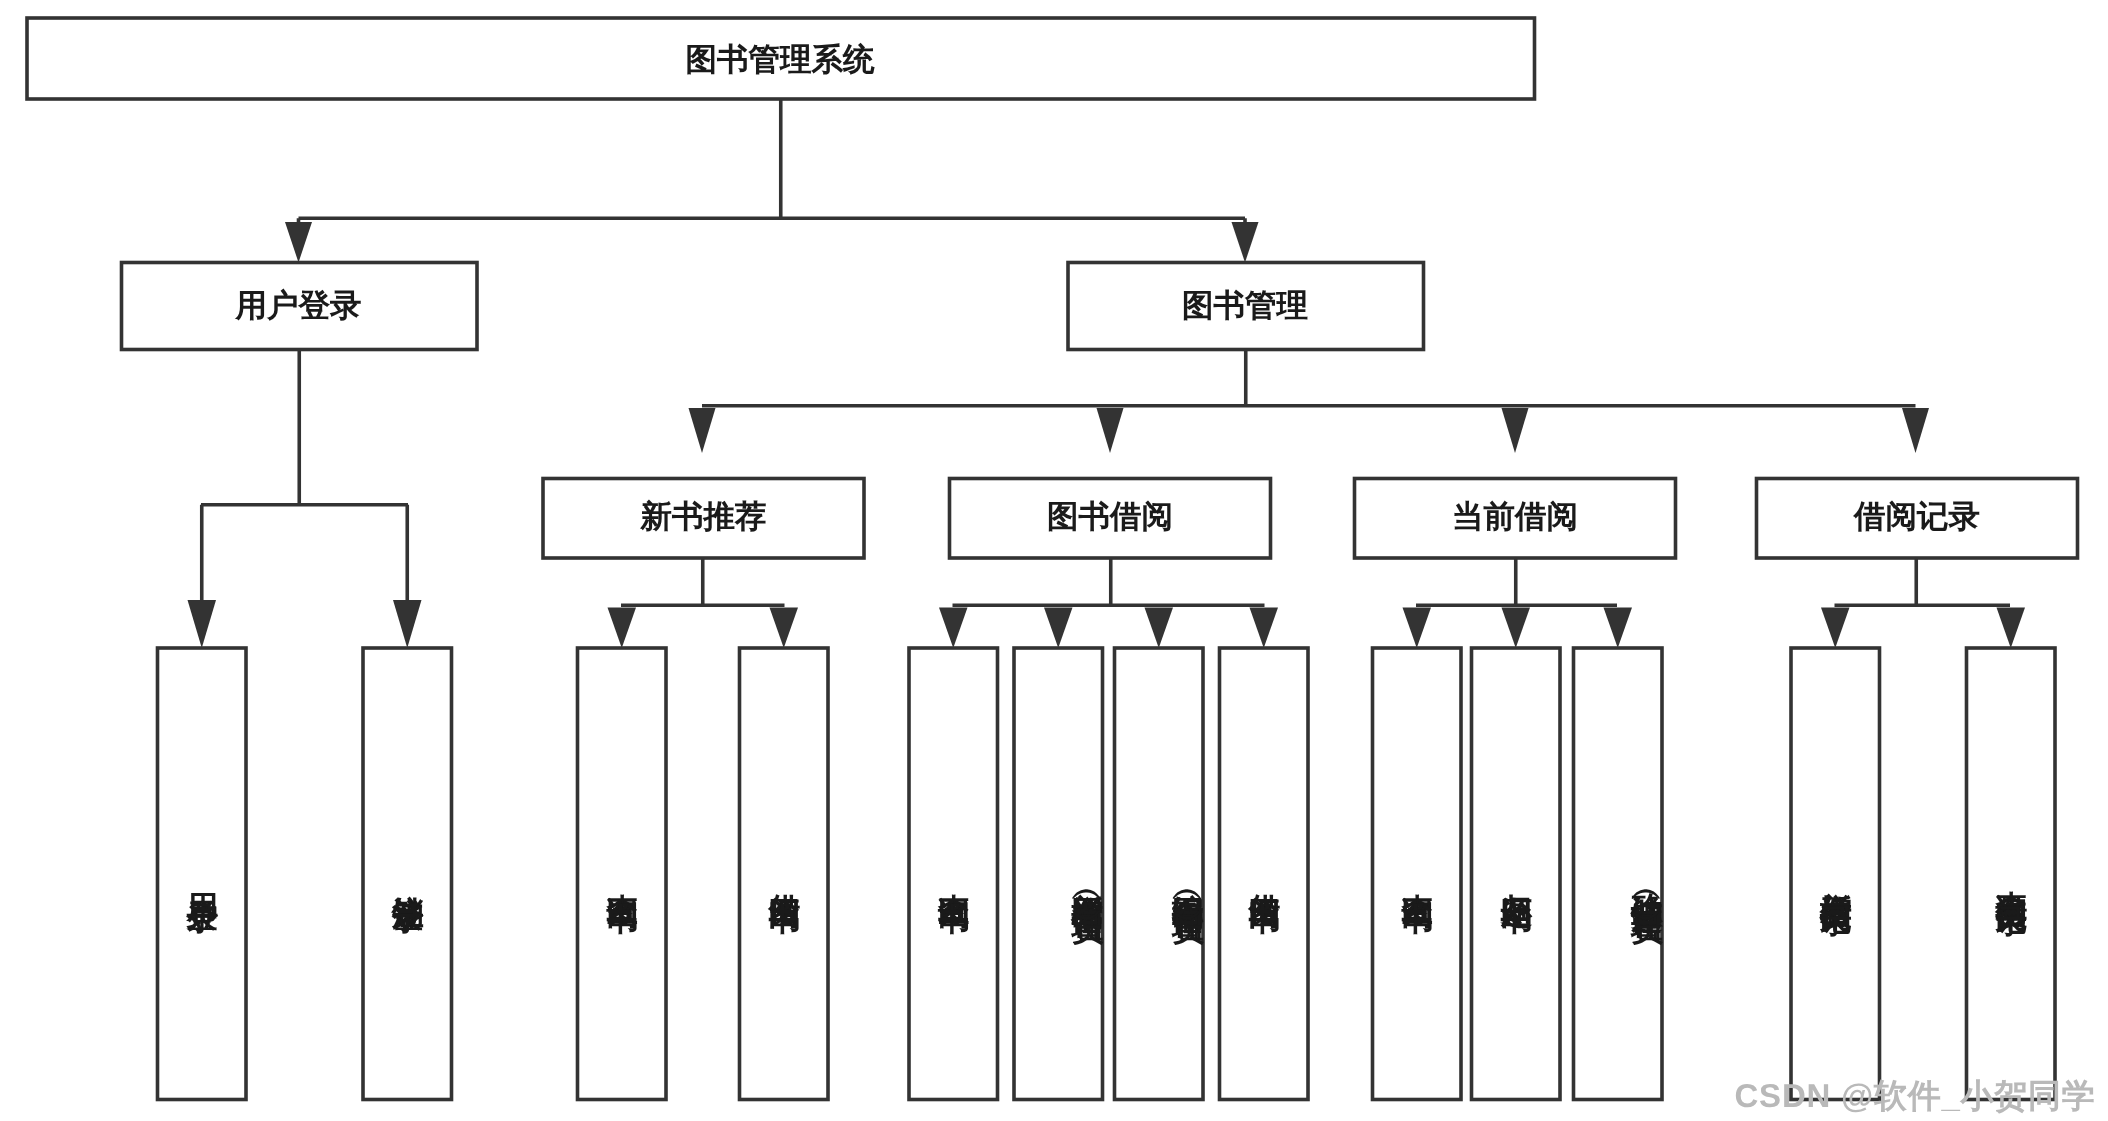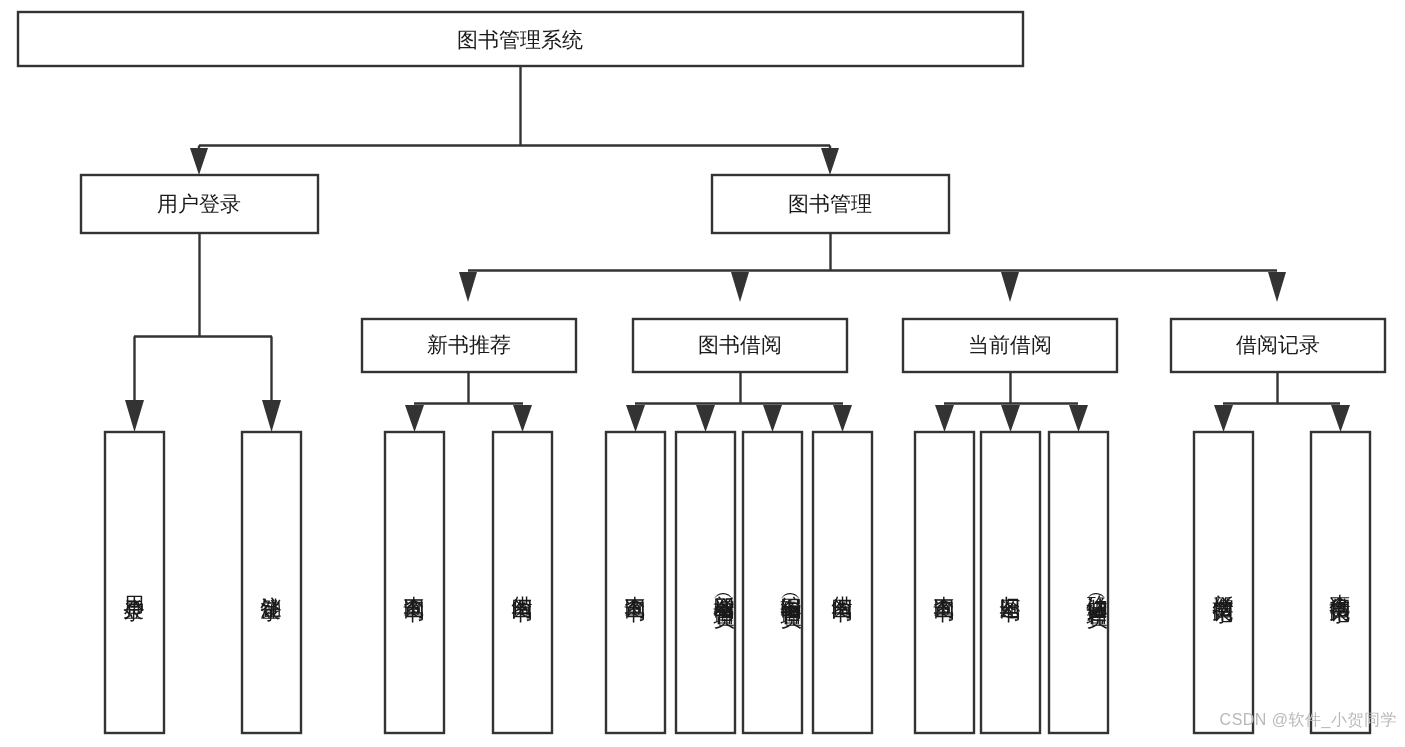--- a/index.html
+++ b/index.html
@@ -11,20 +11,21 @@
     width: 1405px;
     height: 747px;
     font-family: "Liberation Sans", "DejaVu Sans", sans-serif;
     overflow: hidden;
     position: relative;
   }
   #diagram-root {
     position: relative;
     width: 1405px;
     height: 747px;
+    font-weight: bold;
   }
   svg#tree-svg {
     position: absolute;
     left: 0;
     top: 0;
     width: 1405px;
     height: 747px;
     display: block;
   }
   .node-box {
@@ -58,23 +59,23 @@
     line-height: 1.0;
     color: #1a1a1a;
     letter-spacing: 2px;
     white-space: nowrap;
     text-align: center;
     pointer-events: none;
   }
   .watermark {
     position: absolute;
     right: 8px;
-    bottom: 16px;
-    font-family: "Liberation Sans", "DejaVu Sans", sans-serif;
-    font-size: 16px;
+    bottom: 1px;
+    font-family: "Liberation Sans", "DejaVu Sans", sans-serif;
+    font-size: 22px;
     color: #b9b9b9;
     letter-spacing: 0.5px;
     user-select: none;
   }
 </style>
 </head>
 <body>
 
 <div id="diagram-root">
 

